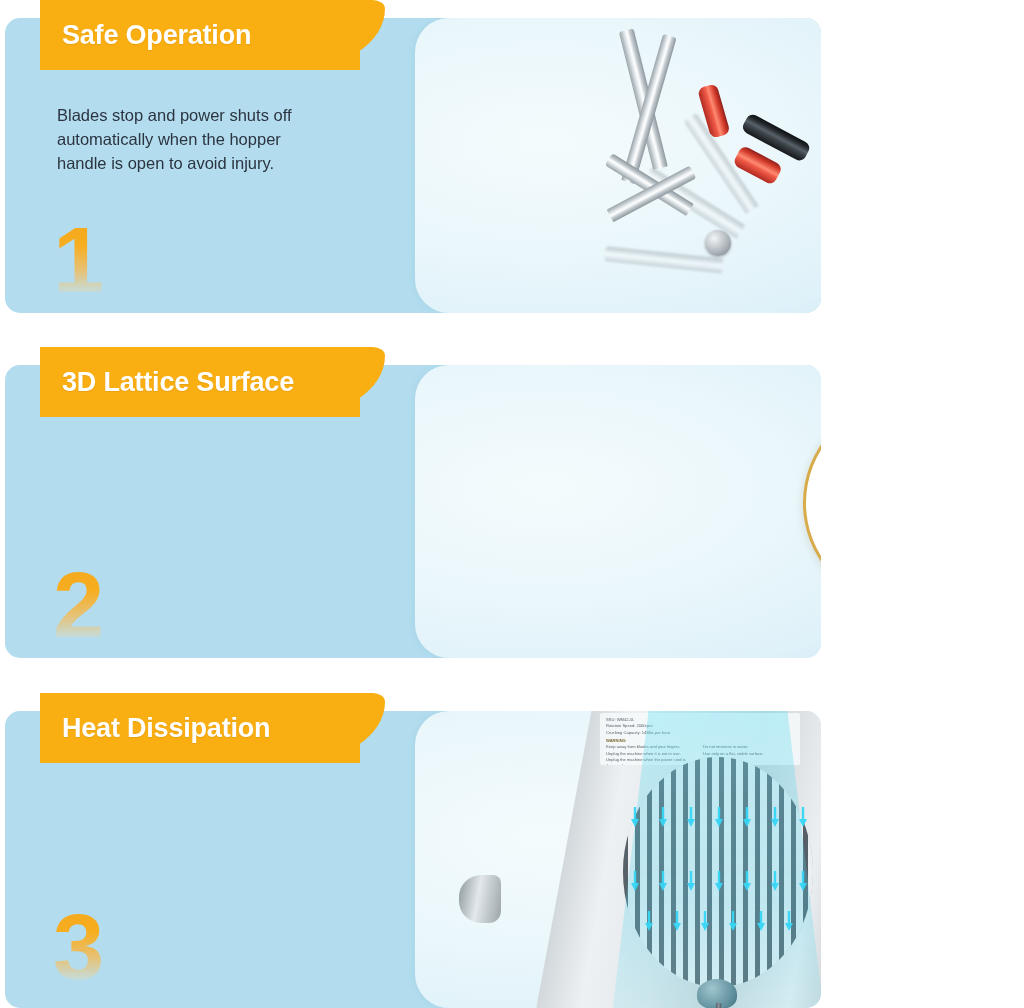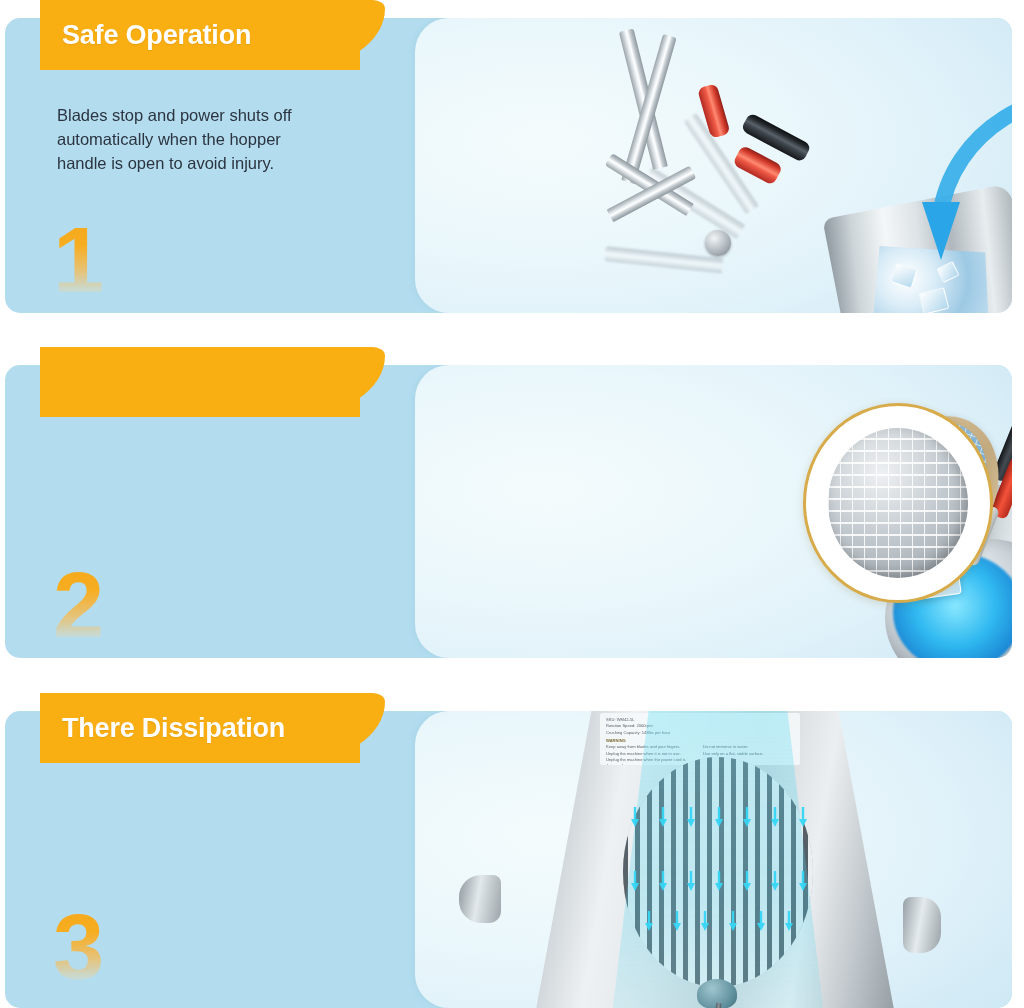--- a/index.html
+++ b/index.html
@@ -23,21 +23,21 @@
   .panel {
     position: absolute;
     left: 5px;
     width: 1007px;
   }
 
   .card {
     position: absolute;
     left: 0;
     top: 18px;
-    width: 1007px;
+    width: 816px;
     border-radius: 15px;
     background: #b3ddef;
     overflow: hidden;
   }
 
   
   .ribbon {
     position: absolute;
     left: 35px;
     top: 0;
@@ -428,20 +428,21 @@
             <div class="p2-mag-disc"></div>
           </div>
         </div>
       </div>
 
       <div class="step-number" style="top:194px;">2</div>
     </div>
 
     <div class="ribbon-tail"></div>
     <div class="ribbon"></div>
+    <div class="ribbon-title">3D Lattice Surface</div>
   </div>
 
   <div class="panel" style="top:693px;height:315px;">
     <div class="card" style="height:297px;">
 
       <div class="photo">
         <div class="photo-inner">
           <div class="p3-housing"></div>
           <div class="p3-ear-left"></div>
           <div class="p3-ear-right"></div>
@@ -496,16 +497,16 @@
           <div class="p3-knob"></div>
           <div class="p3-cord"></div>
         </div>
       </div>
 
       <div class="step-number" style="top:190px;">3</div>
     </div>
 
     <div class="ribbon-tail"></div>
     <div class="ribbon"></div>
-    <div class="ribbon-title">There Dissipation</div>
+    <div class="ribbon-title">Heat Dissipation</div>
   </div>
 
 </div>
 
 </body></html>

